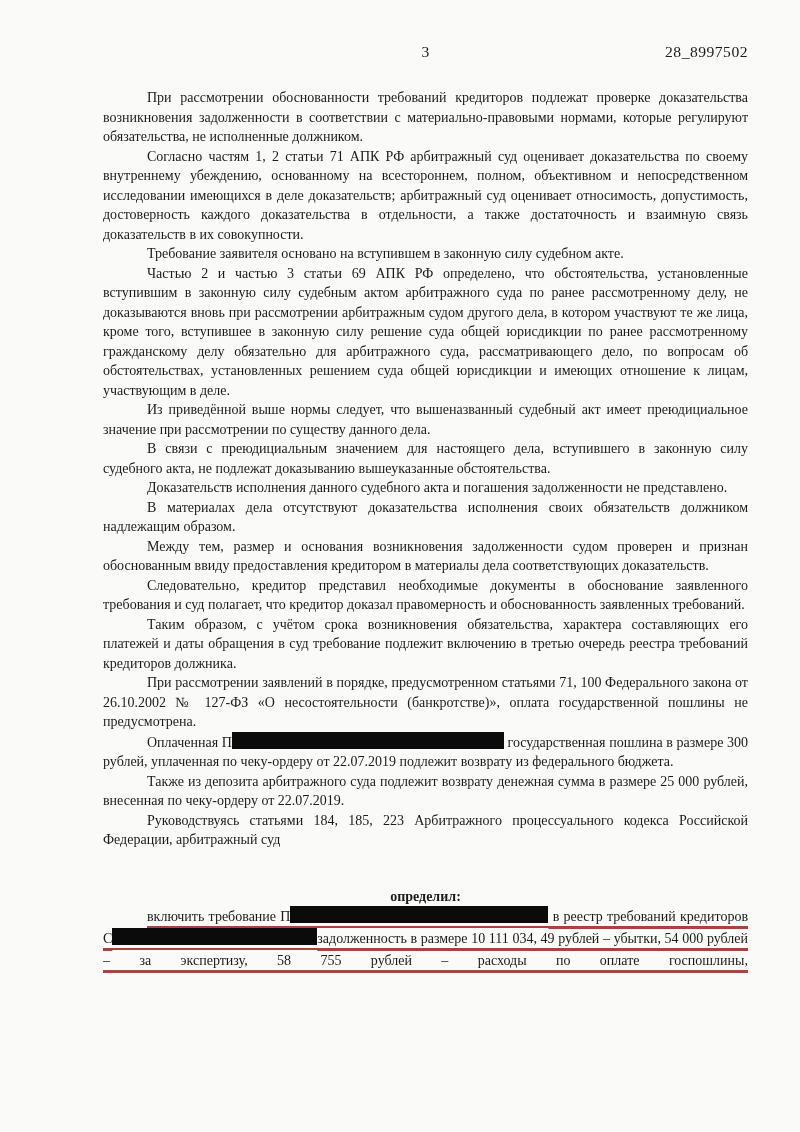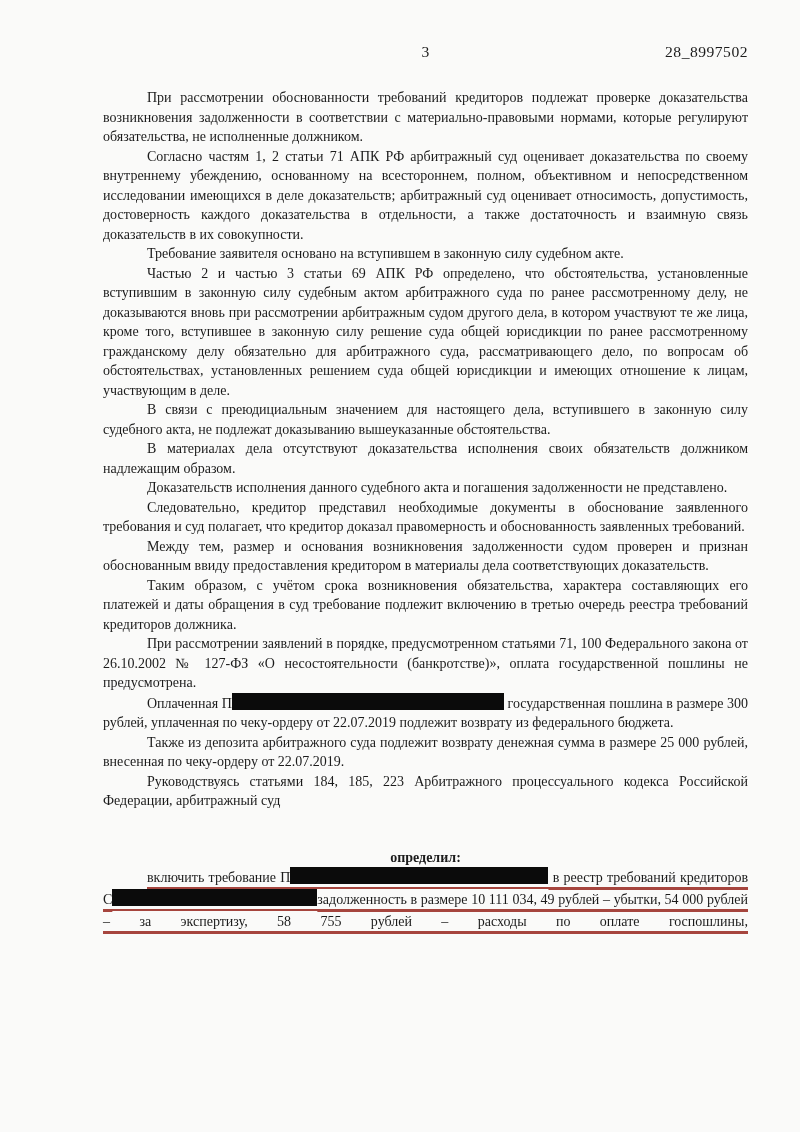--- a/index.html
+++ b/index.html
@@ -94,25 +94,26 @@
     <div class="page-header">
       <span class="page-num">3</span>
       <span class="doc-code">28_8997502</span>
     </div>
 
     <div class="doc-body">
       <p class="para">При рассмотрении обоснованности требований кредиторов подлежат проверке доказательства возникновения задолженности в соответствии с материально-правовыми нормами, которые регулируют обязательства, не исполненные должником.</p>
       <p class="para">Согласно частям 1, 2 статьи 71 АПК РФ арбитражный суд оценивает доказательства по своему внутреннему убеждению, основанному на всестороннем, полном, объективном и непосредственном исследовании имеющихся в деле доказательств; арбитражный суд оценивает относимость, допустимость, достоверность каждого доказательства в отдельности, а также достаточность и взаимную связь доказательств в их совокупности.</p>
       <p class="para">Требование заявителя основано на вступившем в законную силу судебном акте.</p>
       <p class="para">Частью 2 и частью 3 статьи 69 АПК РФ определено, что обстоятельства, установленные вступившим в законную силу судебным актом арбитражного суда по ранее рассмотренному делу, не доказываются вновь при рассмотрении арбитражным судом другого дела, в котором участвуют те же лица, кроме того, вступившее в законную силу решение суда общей юрисдикции по ранее рассмотренному гражданскому делу обязательно для арбитражного суда, рассматривающего дело, по вопросам об обстоятельствах, установленных решением суда общей юрисдикции и имеющих отношение к лицам, участвующим в деле.</p>
+      <p class="para">Из приведённой выше нормы следует, что вышеназванный судебный акт имеет преюдициальное значение при рассмотрении по существу данного дела.</p>
       <p class="para">В связи с преюдициальным значением для настоящего дела, вступившего в законную силу судебного акта, не подлежат доказыванию вышеуказанные обстоятельства.</p>
+      <p class="para">Доказательств исполнения данного судебного акта и погашения задолженности не представлено.</p>
       <p class="para">В материалах дела отсутствуют доказательства исполнения своих обязательств должником надлежащим образом.</p>
-      <p class="para">Доказательств исполнения данного судебного акта и погашения задолженности не представлено.</p>
+      <p class="para">Между тем, размер и основания возникновения задолженности судом проверен и признан обоснованным ввиду предоставления кредитором в материалы дела соответствующих доказательств.</p>
       <p class="para">Следовательно, кредитор представил необходимые документы в обоснование заявленного требования и суд полагает, что кредитор доказал правомерность и обоснованность заявленных требований.</p>
-      <p class="para">Между тем, размер и основания возникновения задолженности судом проверен и признан обоснованным ввиду предоставления кредитором в материалы дела соответствующих доказательств.</p>
       <p class="para">Таким образом, с учётом срока возникновения обязательства, характера составляющих его платежей и даты обращения в суд требование подлежит включению в третью очередь реестра требований кредиторов должника.</p>
       <p class="para">При рассмотрении заявлений в порядке, предусмотренном статьями 71, 100 Федерального закона от 26.10.2002 № 127-ФЗ «О несостоятельности (банкротстве)», оплата государственной пошлины не предусмотрена.</p>
 
       <p class="para"><span>Оплаченная П</span><span class="redact bar-payer"></span><span> государственная пошлина в размере 300 рублей, уплаченная по чеку-ордеру от 22.07.2019 подлежит возврату из федерального бюджета.</span></p>
 
       <p class="para">Также из депозита арбитражного суда подлежит возврату денежная сумма в размере 25 000 рублей, внесенная по чеку-ордеру от 22.07.2019.</p>
       <p class="para">Руководствуясь статьями 184, 185, 223 Арбитражного процессуального кодекса Российской Федерации, арбитражный суд</p>
 
       <p class="para ruling-heading">определил:</p>
 

